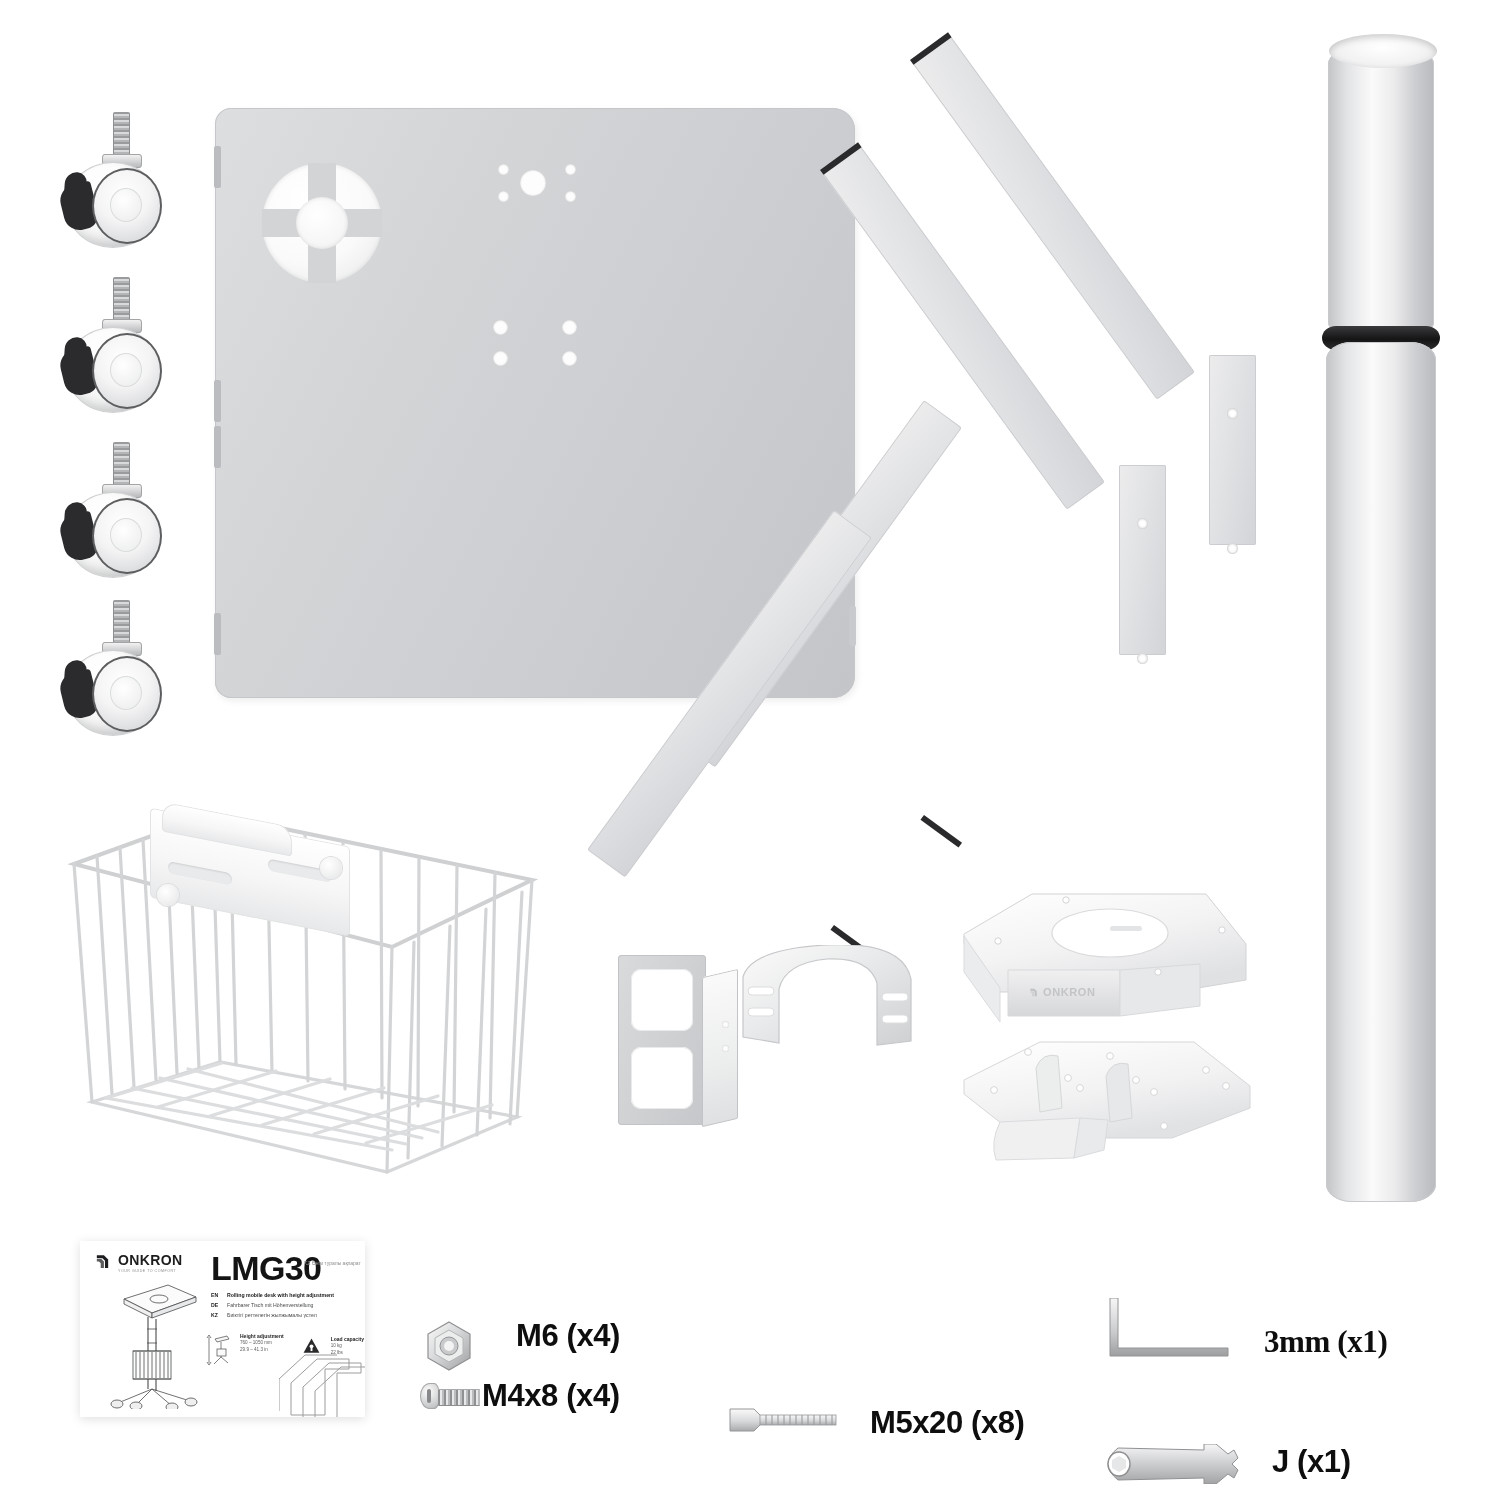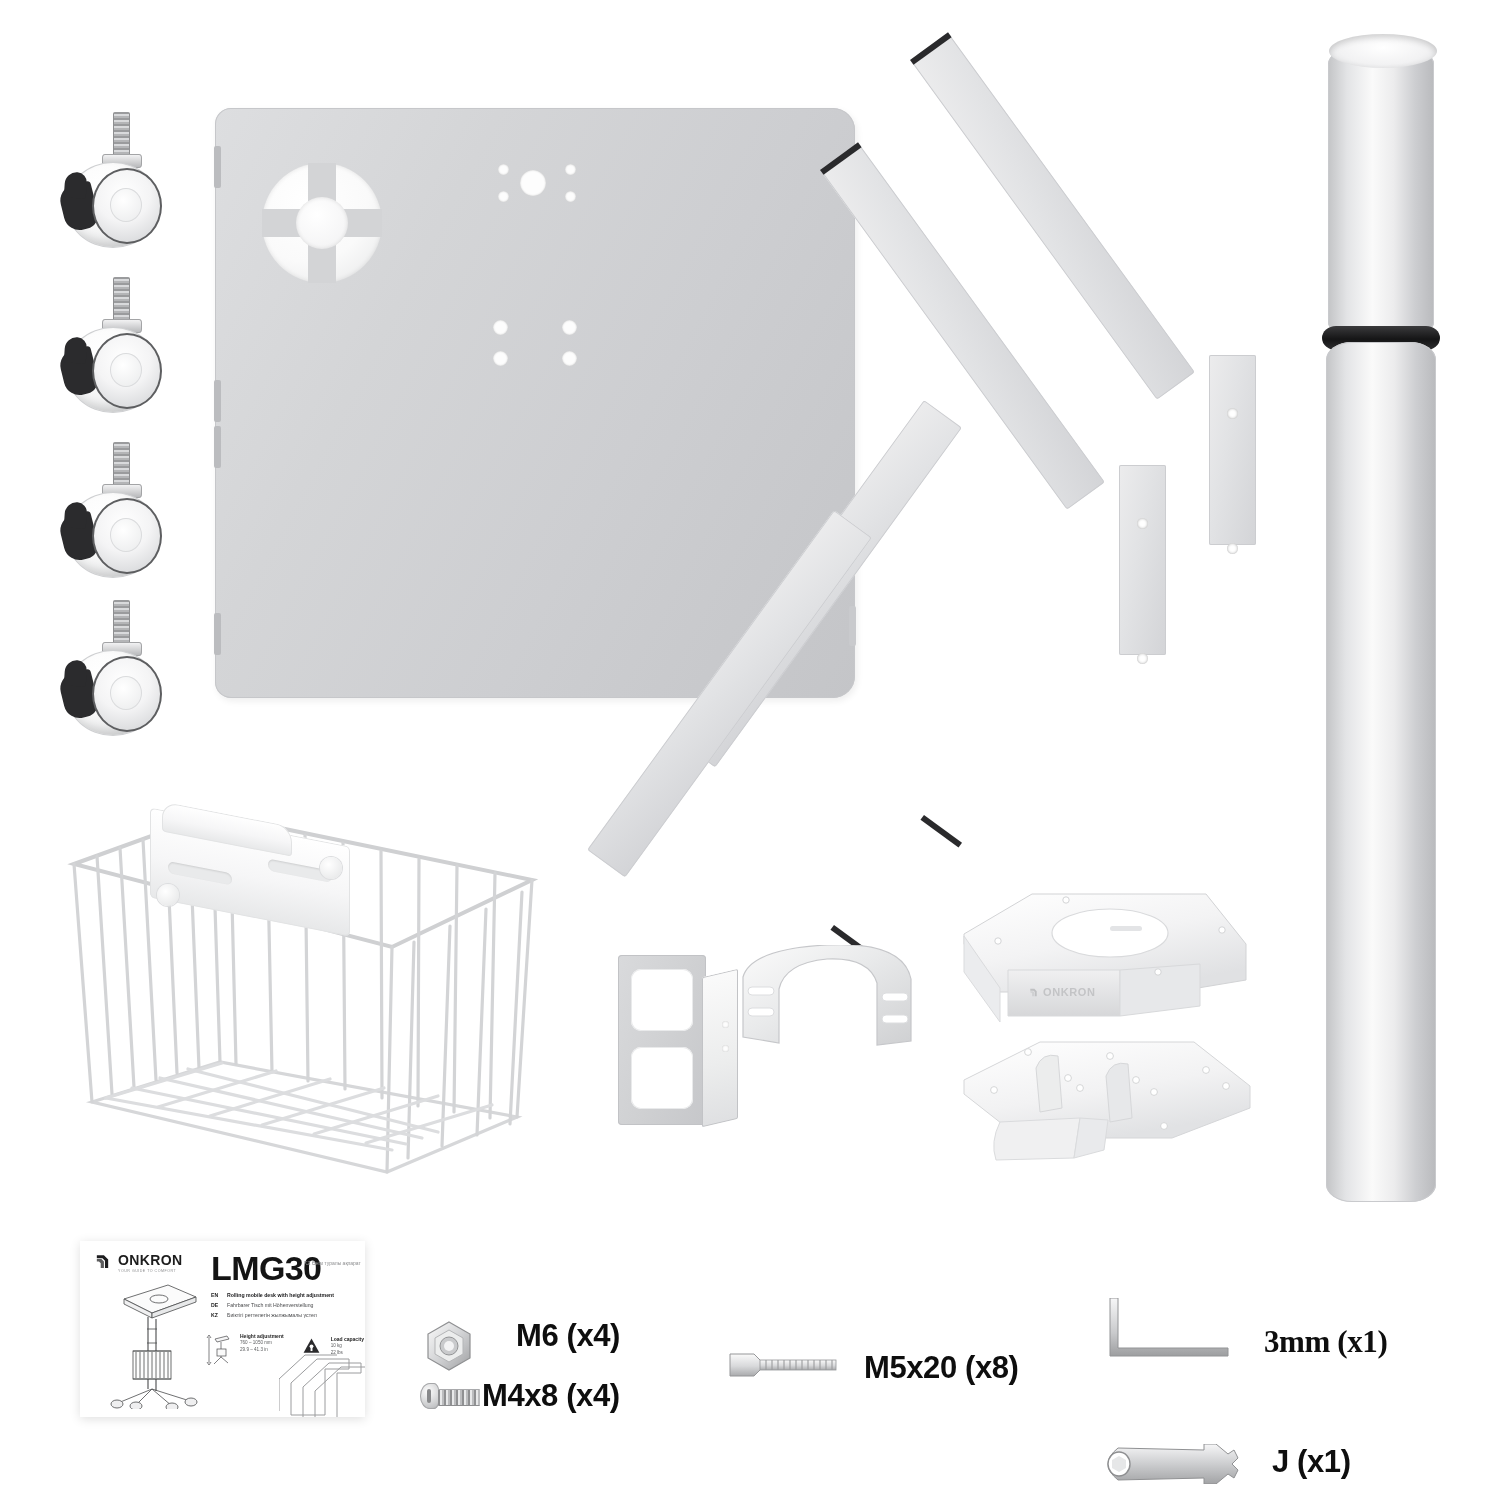--- a/index.html
+++ b/index.html
@@ -516,21 +516,21 @@
 
   <div class="hwItem" style="left:420px;top:1378px;">
     <div class="hwIcon" style="width:62px;height:36px;">
       <div class="panHead" style="position:absolute;left:0;top:5px;width:20px;height:26px;"></div>
       <div style="position:absolute;left:7px;top:11px;width:4px;height:14px;background:#88898b;border-radius:2px;"></div>
       <div class="screwShank" style="position:absolute;left:18px;top:11px;width:42px;height:15px;"></div>
     </div>
     <span class="hwLabel" style="">M4x8 (x4)</span>
   </div>
 
-  <div class="hwItem" style="left:728px;top:1350px;">
+  <div class="hwItem" style="left:728px;top:1405px;gap:6px;">
     <div class="hwIcon" style="width:112px;height:30px;">
       <svg width="112" height="30" viewBox="0 0 112 30">
         <defs>
             <linearGradient id="fh" x1="0" y1="0" x2="0" y2="1">
           <stop offset="0%" stop-color="#fafafa"></stop>
               <stop offset="55%" stop-color="#d8d9db"></stop>
               <stop offset="100%" stop-color="#a9aaac"></stop>
         </linearGradient>
           </defs>
         <path d="M2 4 L26 4 L33 11 L33 19 L26 26 L2 26 Z" fill="url(#fh)" stroke="#959698" stroke-width="1"></path>

